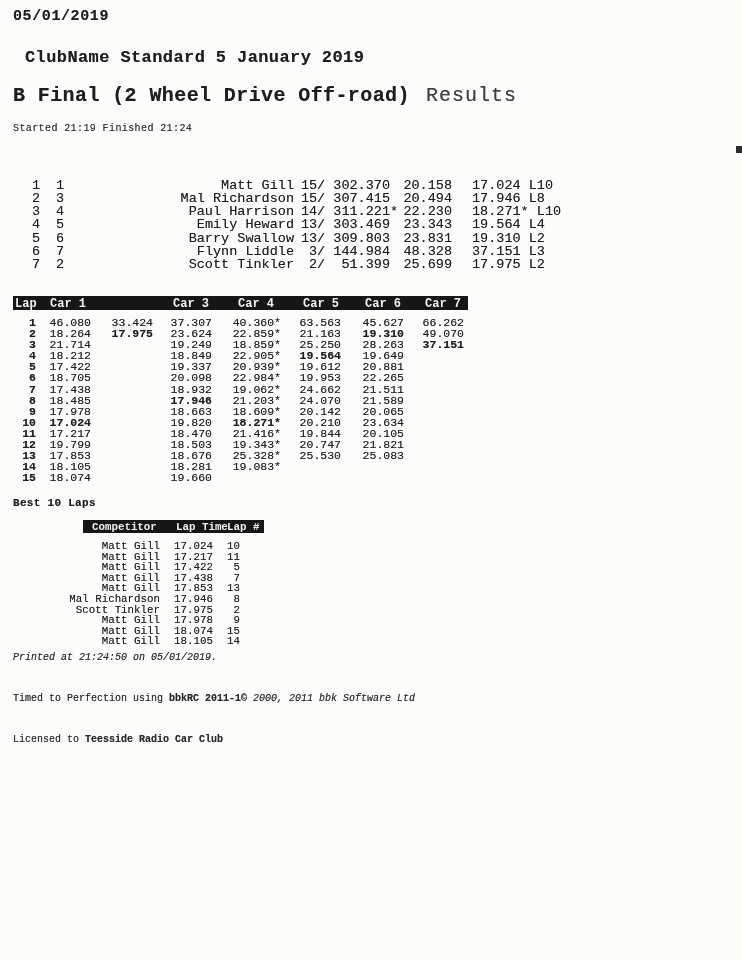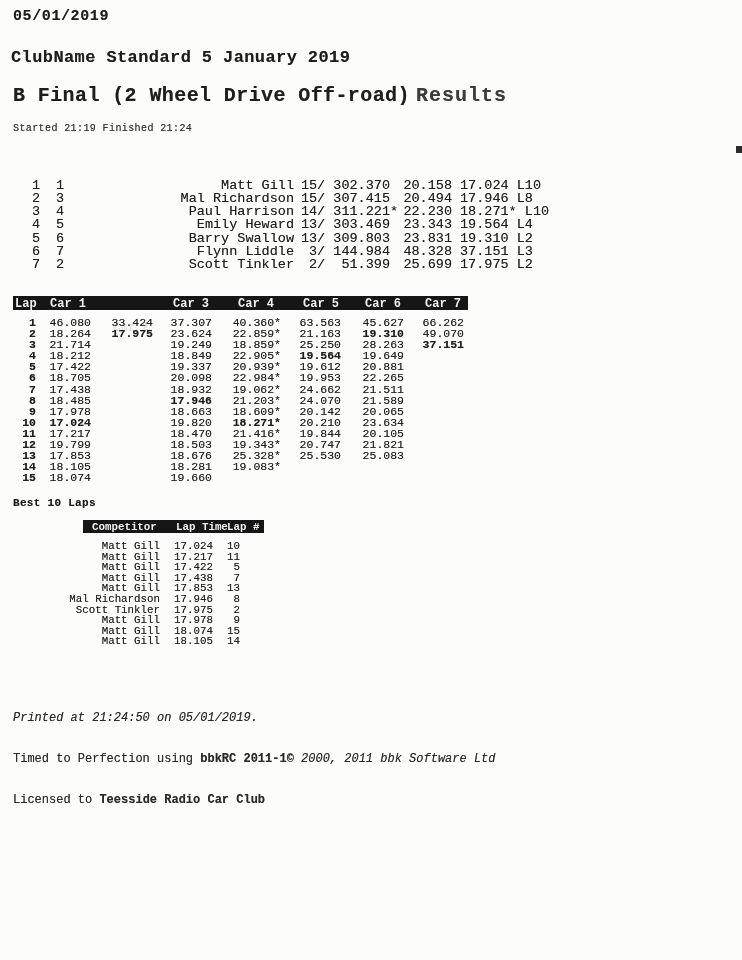--- a/index.html
+++ b/index.html
@@ -12,41 +12,41 @@
   *{margin:0;padding:0;box-sizing:border-box;}
   html,body{background:#fff;}
   body{font-family:"Liberation Mono","DejaVu Sans Mono",monospace;}
   .page{
     position:relative;width:742px;height:960px;background:var(--page-bg);
     color:var(--ink);overflow:hidden;
     text-shadow:0 0 .4px rgba(20,20,20,.5);
   }
   .abs{position:absolute;}
   .date{left:13px;top:8px;font-size:15px;font-weight:bold;letter-spacing:.6px;}
-  .club{left:11px;top:48px;font-size:17px;font-weight:bold;letter-spacing:.4px;}
+  .club{left:25px;top:48px;font-size:17px;font-weight:bold;letter-spacing:.4px;}
   .titlerow{left:13px;top:84px;font-size:20px;white-space:nowrap;}
   .titlerow .main{font-weight:bold;letter-spacing:.4px;}
-  .titlerow .suffix{font-weight:bold;color:var(--muted);margin-left:6px;letter-spacing:1px;}
+  .titlerow .suffix{font-weight:normal;color:var(--muted);margin-left:16px;letter-spacing:1px;}
   .session{left:13px;top:123px;font-size:10px;color:#333;letter-spacing:.4px;}
 
   .bar{background:var(--bar-bg);color:var(--bar-text);font-weight:bold;}
   .bar span{position:absolute;top:1px;white-space:pre;}
 
   .results-bar{left:13px;top:155px;width:525px;height:15px;font-size:13px;}
   .h-pos{left:2px;}.h-car{left:27px;}.h-driver{left:194px;}
   .h-result{left:308px;}.h-avlap{left:390px;}.h-bestlap{left:450px;}
 
   table{border-collapse:collapse;table-layout:fixed;}
   td{padding:0;white-space:pre;overflow:visible;}
 
   .results-tbl{left:13px;top:179px;font-size:13.5px;}
   .results-tbl td{line-height:13.15px;text-align:right;position:relative;}
   .c-pos{width:27px;}.c-car{width:24px;}.c-driver{width:230px;}
   .c-result{width:96px;}.c-avlap{width:62px;margin-left:42px;}
-  .c-bestlap{width:110px;text-align:left !important;padding-left:8px;margin-left:8px;}
+  .c-bestlap{width:110px;text-align:left !important;padding-left:20px;margin-left:8px;}
   .star{position:absolute;left:100%;top:0;}
 
   .lap-bar{left:13px;top:296px;width:455px;height:14px;font-size:12px;}
   .h-lap{left:2px;}.h-c1{left:37px;}.h-c2{left:100px;margin-top:24px;}.h-c3{left:160px;}
   .h-c4{left:225px;}.h-c5{left:290px;}.h-c6{left:352px;}.h-c7{left:412px;}
 
   .lap-tbl{left:13px;top:317px;font-size:11.5px;}
   .lap-tbl td{line-height:11.1px;text-align:right;}
   .c-lapnum{width:23px;font-weight:bold;}
   .c-t0{width:55px;}.c-t1{width:62px;}.c-t2{width:59px;}.c-t3{width:69px;}
@@ -54,21 +54,21 @@
   .bb{font-weight:bold;}
 
   .best-title{left:13px;top:497px;font-size:11px;font-weight:bold;letter-spacing:.3px;}
   .best-bar{left:83px;top:520px;width:181px;height:13px;font-size:10.8px;}
   .h-comp{left:9px;}.h-laptime{left:93px;}.h-lapno{left:144px;}
 
   .best-tbl{left:13px;top:541px;font-size:10.8px;}
   .best-tbl td{line-height:10.6px;text-align:right;}
   .c-competitor{width:147px;}.c-laptime{width:53px;}.c-lapno{width:27px;}
 
-  .footer{left:13px;top:684px;font-size:12px;line-height:13.8px;color:#2a2a2a;white-space:pre;}
+  .footer{left:13px;top:623px;font-size:10px;line-height:13.8px;color:#2a2a2a;white-space:pre;}
   .it{font-style:italic;}
   .bd{font-weight:bold;}
 
   .artifact{right:0;top:146px;width:6px;height:7px;background:#2b2b2b;}
 </style>
 </head>
 <body>
 
 <div class="page">
 

